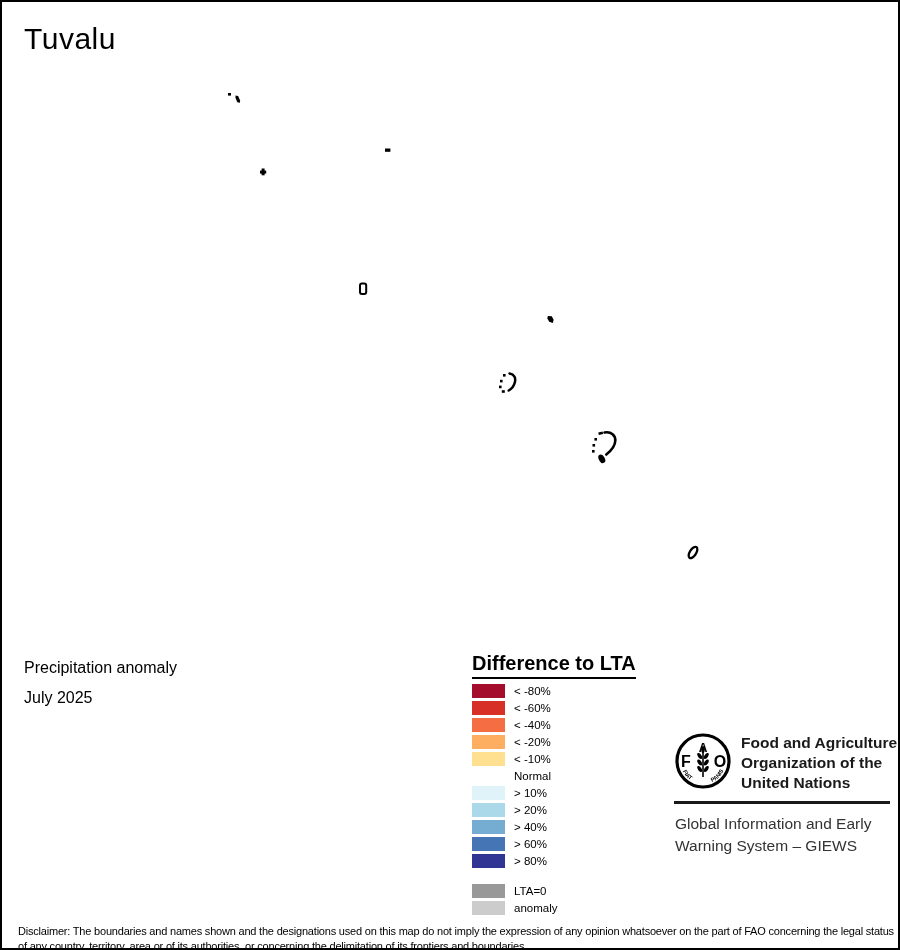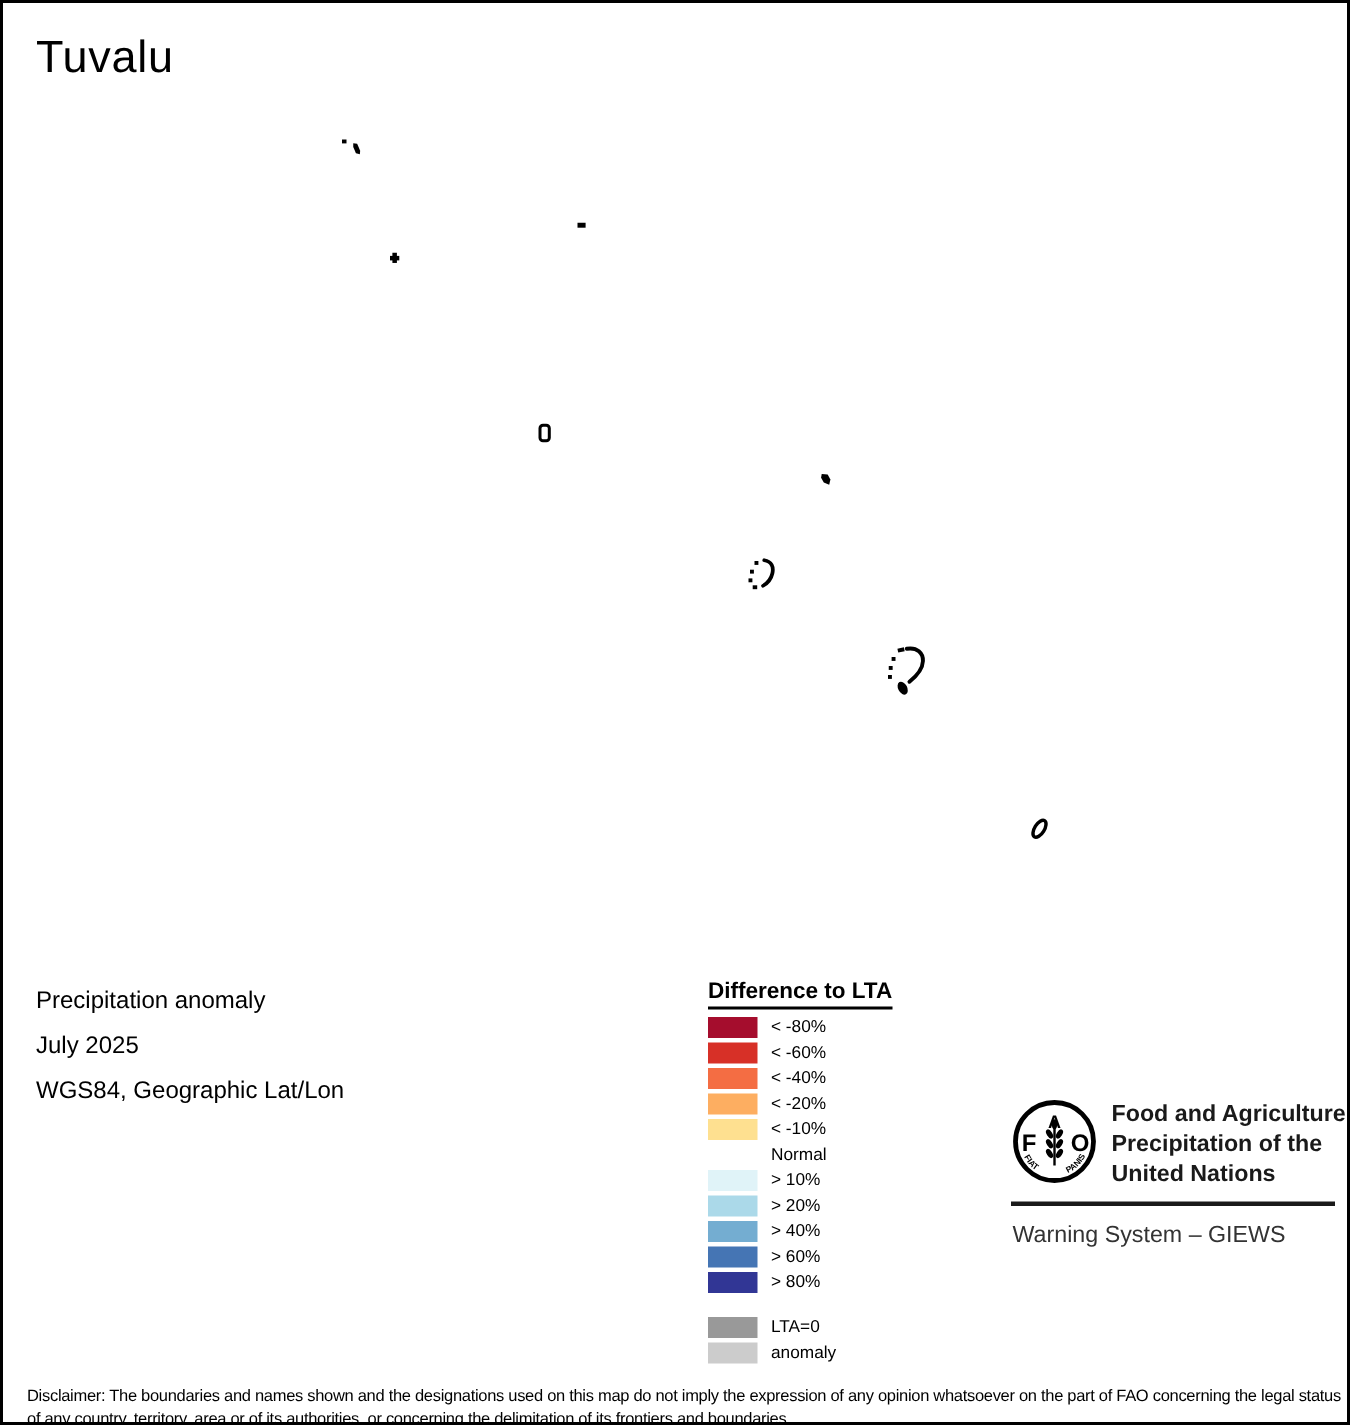--- a/index.html
+++ b/index.html
@@ -21,21 +21,21 @@
   .islands-svg { left:0; top:0; }
 
   
   .info-block { left:22px; top:656px; font-size:16px; }
   .info-block > div { height:30px; line-height:20px; }
   .info-heading { font-weight:normal; }
 
   
   .legend { left:470px; top:650px; width:180px; }
   .legend-title {
-    font-size:15px; font-weight:bold;
+    font-size:20px; font-weight:bold;
     border-bottom:2px solid #000;
     display:inline-block; padding-bottom:2px; margin-bottom:5px;
   }
   .lrow { display:flex; align-items:center; height:14px; margin-bottom:3px; }
   .swatch { width:33px; height:14px; flex:0 0 33px; }
   .llabel { margin-left:9px; font-size:11.5px; white-space:nowrap; }
   .legend-gap { height:13px; }
 
   
   .fao-logo { left:672px; top:730px; }
@@ -90,21 +90,20 @@
     <rect x="590" y="448" width="2.6" height="2.6" fill="#000"></rect>
     <ellipse cx="599.8" cy="456.8" rx="3" ry="4.6" fill="#000" transform="rotate(-28 599.8 456.8)"></ellipse>
   </g>
 
   <ellipse cx="691" cy="550.5" rx="3.2" ry="6.4" fill="#fff" stroke="#000" stroke-width="2.3" transform="rotate(32 691 550.5)"></ellipse>
 </svg>
 
 <div class="abs info-block">
   <div class="info-heading">Precipitation anomaly</div>
   <div>July 2025</div>
-  <div>WGS84, Geographic Lat/Lon</div>
 </div>
 
 <div class="abs legend">
   <div class="legend-title">Difference to LTA</div>
   <div>
       <div class="lrow">
         <span class="swatch" style="background: rgb(165, 13, 45);"></span>
         <span class="llabel">&lt; -80%</span>
       </div>
       <div class="lrow">
@@ -182,23 +181,24 @@
   <text font-size="5.6" font-weight="bold" font-family="Liberation Sans, sans-serif" fill="#000">
     <textPath href="#motto-arc" startOffset="6%">FIAT</textPath>
   </text>
   <text font-size="5.6" font-weight="bold" font-family="Liberation Sans, sans-serif" fill="#000">
     <textPath href="#motto-arc" startOffset="66%">PANIS</textPath>
   </text>
 </svg>
 
 <div class="abs fao-org">
   <div>Food and Agriculture</div>
-  <div>Precipitation of the</div>
+  <div>Organization of the</div>
   <div>United Nations</div>
 </div>
 
 <div class="abs fao-rule"></div>
 
 <div class="abs fao-giews">
+  <div>Global Information and Early</div>
   <div>Warning System – GIEWS</div>
 </div>
 
 <div class="abs disclaimer">Disclaimer: The boundaries and names shown and the designations used on this map do not imply the expression of any opinion whatsoever on the part of FAO concerning the legal status of any country, territory, area or of its authorities, or concerning the delimitation of its frontiers and boundaries.</div>
 
 </body></html>

